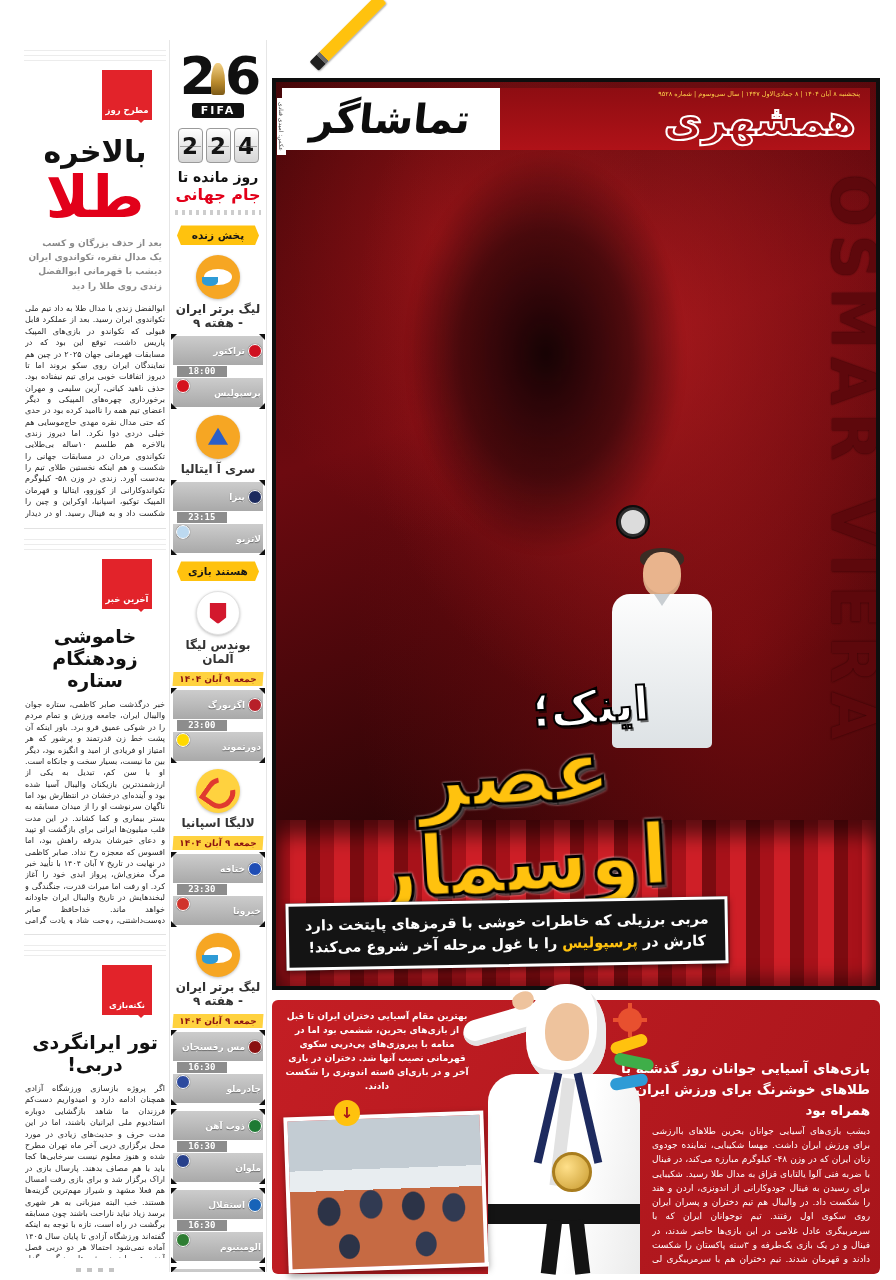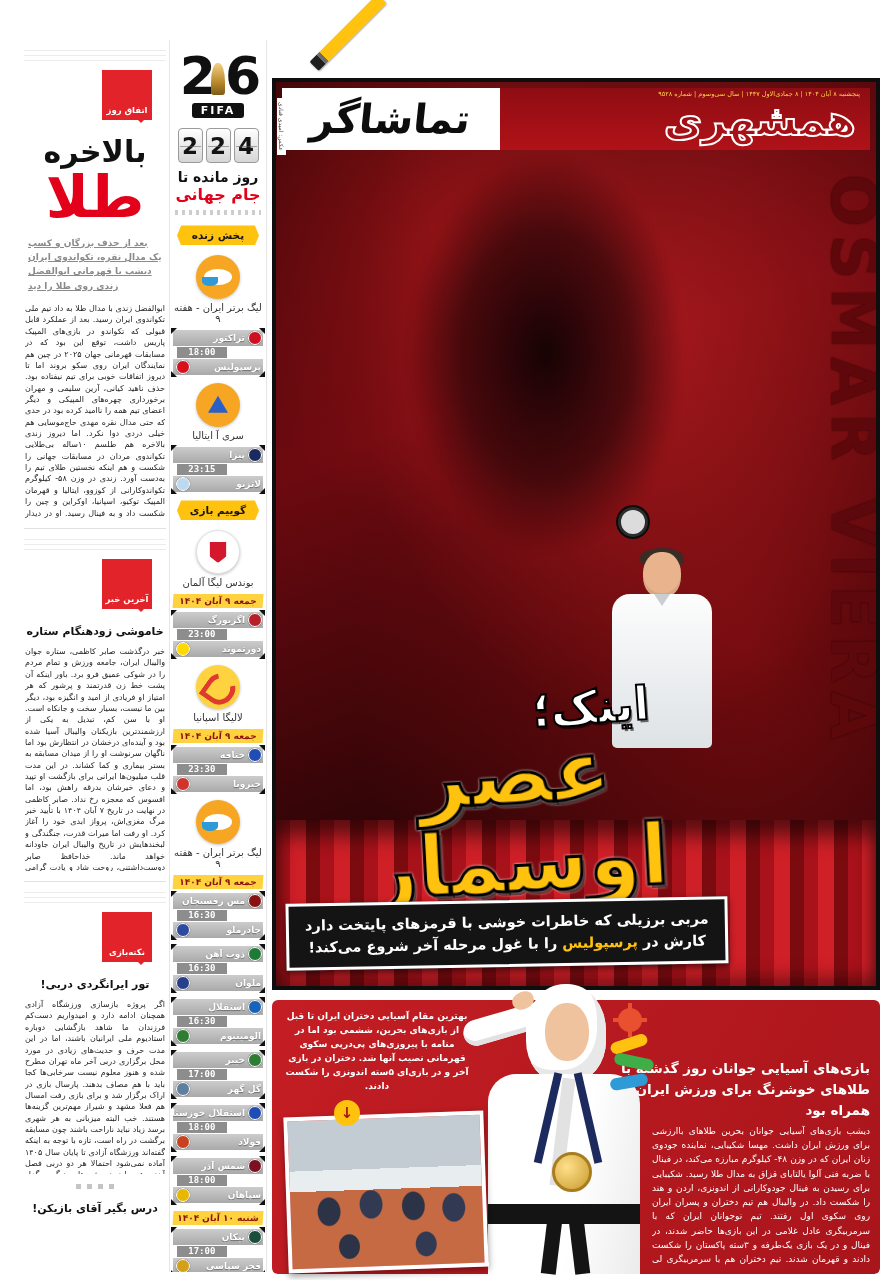--- a/index.html
+++ b/index.html
@@ -8,24 +8,24 @@
 
   
   .col-left{position:absolute;left:24px;top:40px;width:142px;height:1232px;overflow:hidden;direction:rtl;}
   .ruled{height:16px;background:repeating-linear-gradient(to bottom,#fff 0 4px,#ececec 4px 5px);margin:6px 0 8px;}
   .tag{width:50px;height:50px;background:#e2232a;color:#fff;font-size:8.5px;font-weight:bold;
        display:flex;align-items:flex-end;justify-content:center;padding-bottom:5px;box-sizing:border-box;
        margin:0 14px 16px auto;position:relative;}
   .tag::after{content:"";position:absolute;right:6px;bottom:-8px;border:5px solid transparent;border-top-color:#e2232a;}
   .kick1{font-size:30px;font-weight:900;color:#111;text-align:center;line-height:1.05;}
   .head1{font-size:58px;font-weight:900;color:#e2001a;text-align:center;line-height:1.0;margin:0 0 10px;}
-  .lead{font-size:9px;color:#8a8a8a;text-align:left;line-height:1.6;margin:0 4px 10px;font-weight:bold;text-decoration:underline;}
+  .lead{font-size:9px;color:#8a8a8a;text-align:right;line-height:1.6;margin:0 4px 10px;font-weight:bold;}
   .lbody{font-size:8px;color:#1d1d1d;text-align:justify;line-height:1.42;overflow:hidden;margin:0 1px;}
   .b1{max-height:215px;} .b2{max-height:225px;} .b3{max-height:175px;}
-  .headsec{font-size:11px;font-weight:900;color:#111;text-align:center;margin:13px 0 8px;}
+  .headsec{font-size:19px;font-weight:900;color:#111;text-align:center;margin:13px 0 8px;}
   .dots{display:flex;gap:6px;justify-content:center;margin:10px 0;}
   .dots i{width:5px;height:5px;background:#c4c4c4;display:block;}
   .lsep{border-top:1px solid #e2e2e2;margin:10px 0 6px;}
 
   
   .col-mid{position:absolute;left:169px;top:40px;width:98px;height:1232px;overflow:hidden;direction:rtl;
            border-left:1px solid #e6e6e6;border-right:1px solid #e6e6e6;padding:0 2px;box-sizing:border-box;}
   .fifa{text-align:center;margin-top:12px;}
   .f26{font-size:52px;font-weight:900;color:#101010;letter-spacing:-5px;line-height:.95;direction:ltr;}
   .trophy{display:inline-block;width:14px;height:32px;margin:0 0 2px;vertical-align:middle;
@@ -50,25 +50,25 @@
                   border-radius:0 0 60% 60%;}
   .lg-seriea{background:#f6a623;}
   .lg-seriea::after{content:"";position:absolute;left:50%;top:50%;transform:translate(-50%,-55%);
                     border-left:10px solid transparent;border-right:10px solid transparent;border-bottom:17px solid #2b5fc7;}
   .lg-bund{background:#fff;border:1px solid #e2e2e2;box-sizing:border-box;}
   .lg-bund::after{content:"";position:absolute;left:50%;top:50%;transform:translate(-50%,-50%);width:17px;height:21px;
                   background:#d3182d;clip-path:polygon(0 0,100% 0,100% 68%,50% 100%,0 68%);}
   .lg-laliga{background:#ffd23f;}
   .lg-laliga::after{content:"";position:absolute;left:9px;top:8px;width:20px;height:22px;border:5px solid #e03a2f;
                     border-top-color:transparent;border-radius:50% 50% 50% 0;transform:rotate(35deg);}
-  .lgname{font-size:10px;color:#333;font-weight:normal;}
+  .lgname{font-size:12px;color:#333;font-weight:bold;}
   .datestrip{background:#ffd23f;color:#8a1111;font-weight:900;font-size:9px;text-align:center;
              margin:2px 1px 4px;padding:2px 0;transform:skewX(-4deg);}
   .match{position:relative;margin:2px 1px 8px;}
-  .mbar{height:16px;background:linear-gradient(#cccccc,#a9a9a9);position:relative;display:flex;align-items:center;direction:rtl;}
+  .mbar{height:29px;background:linear-gradient(#cccccc,#a9a9a9);position:relative;display:flex;align-items:center;direction:rtl;}
   .mname{color:#fff;font-weight:bold;font-size:9px;text-shadow:0 1px 1px #6b6b6b;flex:1;text-align:right;
          white-space:nowrap;overflow:hidden;padding:0 2px;}
   .mlogo{width:12px;height:12px;border-radius:50%;border:1px solid #fff;box-shadow:0 0 1px #444;flex:none;margin:0 1px;}
   .mbar.away .mlogo{position:absolute;left:2px;top:1px;}
   .mbar.away .mname{padding-left:18px;}
   .mtime{height:11px;width:56%;margin:1px 40% 1px 4%;background:#8d8d8d;color:#fff;font-size:9px;font-weight:bold;
          text-align:center;line-height:11px;font-family:"DejaVu Sans Mono","Liberation Mono",monospace;direction:ltr;}
   .c{position:absolute;width:0;height:0;z-index:2;}
   .ctl{top:-2px;right:-2px;border-top:6px solid #101010;border-left:6px solid transparent;}
   .ctr{top:-2px;left:-2px;border-top:6px solid #101010;border-right:6px solid transparent;}
@@ -174,21 +174,21 @@
 </style>
 </head>
 <body>
 
 <div class="page">
 
   <div class="col-left">
 
     <div>
       <div class="ruled"></div>
-      <div class="tag">اتفاق روز</div>
+      <div class="tag">مطرح روز</div>
       <div class="kick1">بالاخره</div>
       <div class="head1">طلا</div>
       <div class="lead">بعد از حذف بزرگان و کسب یک مدال نقره، تکواندوی ایران دیشب با قهرمانی ابوالفضل زندی روی طلا را دید</div>
       <div class="lbody b1">ابوالفضل زندی با مدال طلا به داد تیم ملی تکواندوی ایران رسید. بعد از عملکرد قابل قبولی که تکواندو در بازی‌های المپیک پاریس داشت، توقع این بود که در مسابقات قهرمانی جهان ۲۰۲۵ در چین هم نمایندگان ایران روی سکو بروند اما تا دیروز اتفاقات خوبی برای تیم نیفتاده بود. حذف ناهید کیانی، آرین سلیمی و مهران برخورداری چهره‌های المپیکی و دیگر اعضای تیم همه را ناامید کرده بود در حدی که حتی مدال نقره مهدی حاج‌موسایی هم خیلی دردی دوا نکرد. اما دیروز زندی بالاخره هم طلسم ۱۰ساله بی‌طلایی تکواندوی مردان در مسابقات جهانی را شکست و هم اینکه نخستین طلای تیم را به‌دست آورد. زندی در وزن ۵۸- کیلوگرم تکواندوکارانی از کوزوو، ایتالیا و قهرمان المپیک توکیو، اسپانیا، اوکراین و چین را شکست داد و به فینال رسید. او در دیدار پایانی هم گئورگی گورتسیف از روسیه را در گارد برد و روی سکوی قهرمانی رفت. مبینا نعمت‌زاده و امیرسینا بختیاری آخرین نمایندگان ایران در مسابقات قهرمانی جهان هستند که امروز با حریفان رقابت می‌کنند. در دوره قبل مسابقات قهرمانی جهان از ایران فقط ناهید کیانی طلا گرفته بود. آخرین دوره‌ای هم که مردان ایران روی سکوی قهرمانی رفتند سال ۲۰۱۵ بود. در آن سال فرزان عاشورزاده، مسعود حاجی‌زواره و مهدی خدابخشی صاحب طلا شدند و ایران را روی سکوی دوم بردند.</div>
     </div>
 
     <div class="lsep"></div>
 
     <div>
       <div class="ruled"></div>
@@ -271,21 +271,21 @@
           <span class="mlogo" style="background: rgb(27, 42, 94);"></span>
           <span class="mname">پیزا</span>
         </div>
       <div class="mtime">23:15</div>
       <div class="mbar away">
           <span class="mlogo" style="background: rgb(188, 217, 240);"></span>
           <span class="mname">لاتزیو</span>
         </div>
     </div>
 
-    <div class="ytab">گوییم بازی</div>
+    <div class="ytab">هستند بازی</div>
 
     <div class="league">
       <div class="lgc lg-bund"></div>
       <div class="lgname">بوندس لیگا آلمان</div>
     </div>
 
     <div class="datestrip">جمعه ۹ آبان ۱۴۰۴</div>
 
     <div class="match">
       <span class="c ctl"></span>

